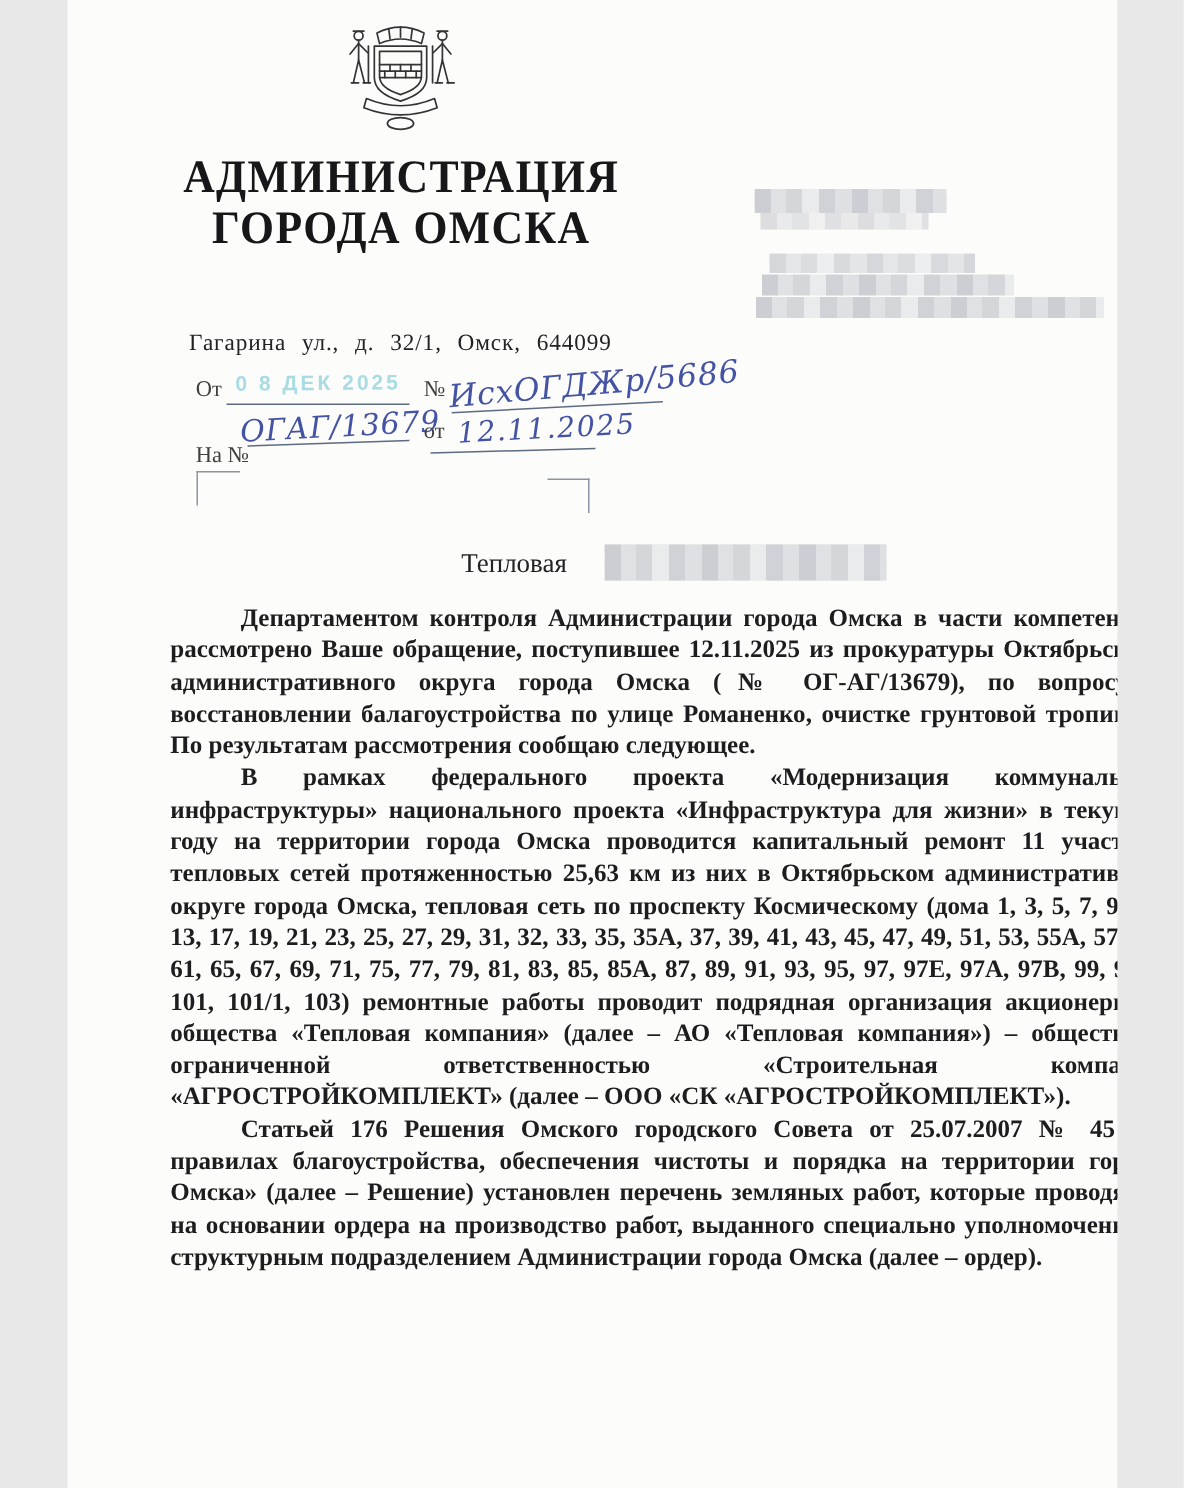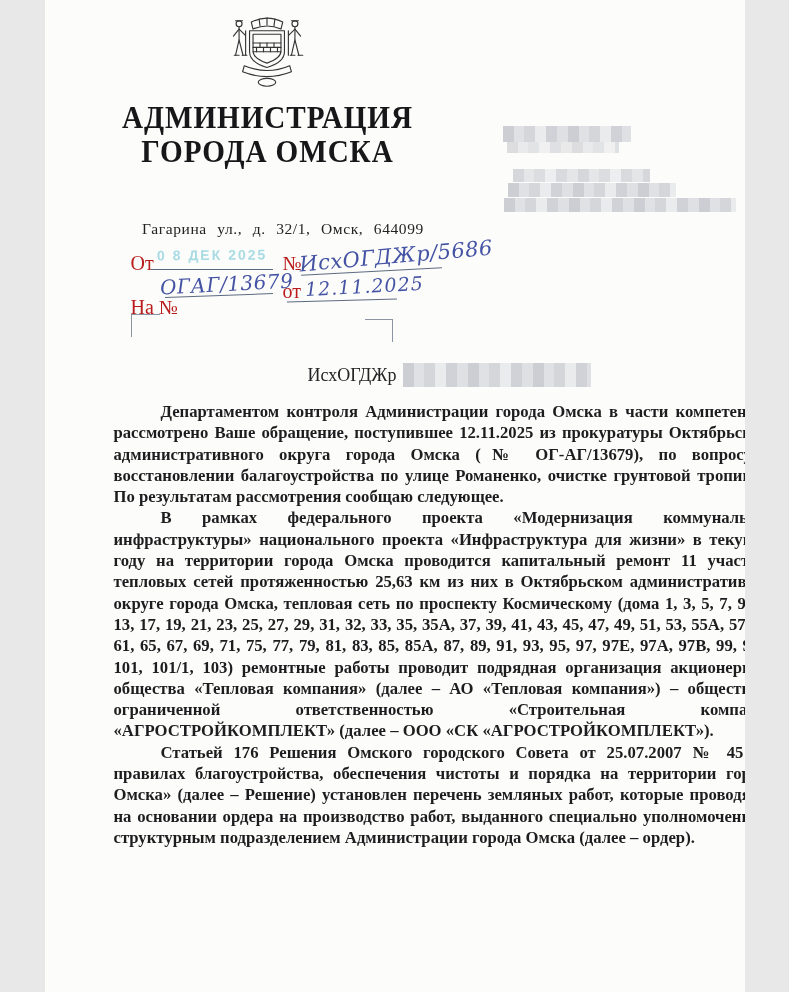--- a/index.html
+++ b/index.html
@@ -23,24 +23,24 @@
     position:absolute;left:0;top:134px;width:445px;
     text-align:center;font-weight:bold;font-size:31px;letter-spacing:1px;
     transform:scaleX(.94);color:#171719;
   }
   .department{
     position:absolute;left:0;top:178px;width:445px;
     text-align:center;font-weight:bold;font-size:17px;letter-spacing:1px;color:#1b1b1d;
   }
   .address{
     position:absolute;left:0;top:220px;width:445px;
-    text-align:center;font-size:15.5px;word-spacing:6px;letter-spacing:.6px;color:#232325;margin-left:16px;
+    text-align:center;font-size:15.5px;word-spacing:6px;letter-spacing:.6px;color:#232325;
   }
   
-  .ref-label{position:absolute;font-size:20px;color:#b91c1c;}
+  .ref-label{position:absolute;font-size:15px;color:#404040;}
   .ref-line{position:absolute;height:0;border-bottom:1.6px solid #5d6b80;}
   .stamp{
     position:absolute;left:112px;top:247px;
     font-family:"Liberation Sans","DejaVu Sans",sans-serif;
     font-weight:bold;font-size:14px;letter-spacing:2px;
     color:#a9dbe4;transform:rotate(-.5deg);white-space:nowrap;text-align:right;
   }
   .handwriting{
     position:absolute;
     font-family:"DejaVu Serif","Liberation Serif",serif;
@@ -144,21 +144,21 @@
   <span class="ref-label" style="left:86px;top:296px;">На №</span>
   <div class="ref-line" style="left:120px;top:295px;width:108px;transform:rotate(-2deg);"></div>
   <span class="handwriting hw-in">ОГАГ/13679</span>
   <span class="ref-label" style="left:238px;top:280px;">от</span>
   <div class="ref-line" style="left:242px;top:300px;width:110px;transform:rotate(-1.5deg);"></div>
   <span class="handwriting hw-date">12.11.2025</span>
 
   <div class="corner corner-left"></div>
   <div class="corner corner-right"></div>
 
-  <div class="greeting">ИсхОГДЖр</div>
+  <div class="greeting">Тепловая</div>
   <div class="redact r-greet"></div>
 
   <div class="body-text">
     <p>Департаментом контроля Администрации города Омска в части компетенции рассмотрено Ваше обращение, поступившее 12.11.2025 из прокуратуры Октябрьского административного округа города Омска (№ ОГ-АГ/13679), по вопросу о восстановлении балагоустройства по улице Романенко, очистке грунтовой тропинки. По результатам рассмотрения сообщаю следующее.</p>
     <p>В рамках федерального проекта «Модернизация коммунальной инфраструктуры» национального проекта «Инфраструктура для жизни» в текущем году на территории города Омска проводится капитальный ремонт 11 участков тепловых сетей протяженностью 25,63 км из них в Октябрьском административном округе города Омска, тепловая сеть по проспекту Космическому (дома 1, 3, 5, 7, 9, 11, 13, 17, 19, 21, 23, 25, 27, 29, 31, 32, 33, 35, 35А, 37, 39, 41, 43, 45, 47, 49, 51, 53, 55А, 57, 59, 61, 65, 67, 69, 71, 75, 77, 79, 81, 83, 85, 85А, 87, 89, 91, 93, 95, 97, 97Е, 97А, 97В, 99, 99А, 101, 101/1, 103) ремонтные работы проводит подрядная организация акционерного общества «Тепловая компания» (далее – АО «Тепловая компания») – общество с ограниченной ответственностью «Строительная компания «АГРОСТРОЙКОМПЛЕКТ» (далее – ООО «СК «АГРОСТРОЙКОМПЛЕКТ»).</p>
     <p>Статьей 176 Решения Омского городского Совета от 25.07.2007 № 45 «О правилах благоустройства, обеспечения чистоты и порядка на территории города Омска» (далее – Решение) установлен перечень земляных работ, которые проводятся на основании ордера на производство работ, выданного специально уполномоченным структурным подразделением Администрации города Омска (далее – ордер).</p>
   </div>
 
 </div>
 

